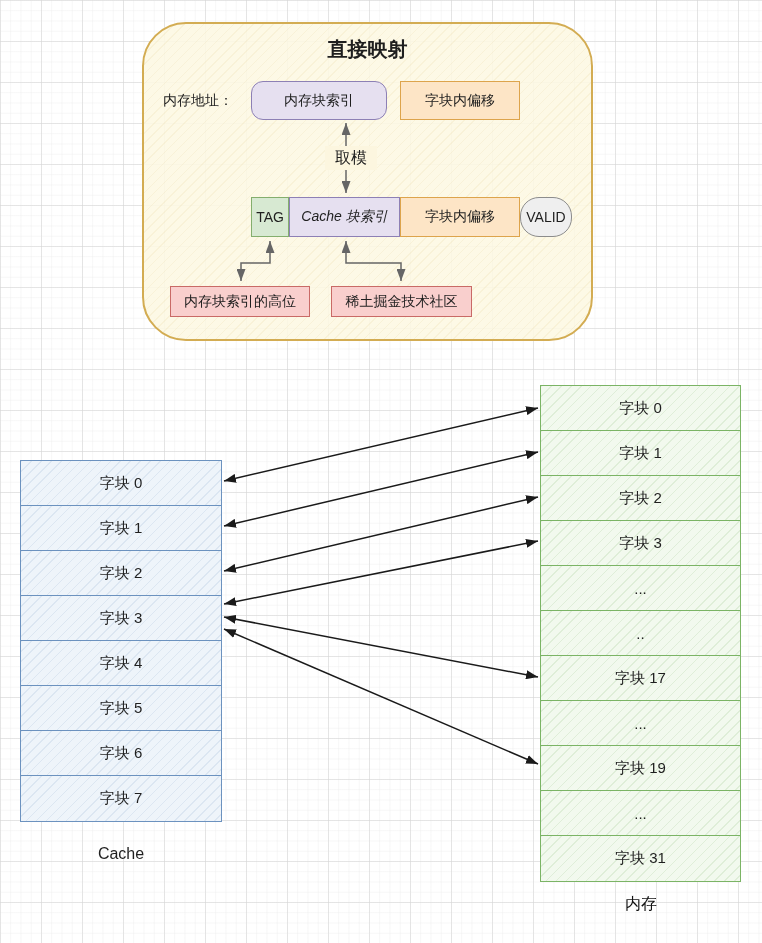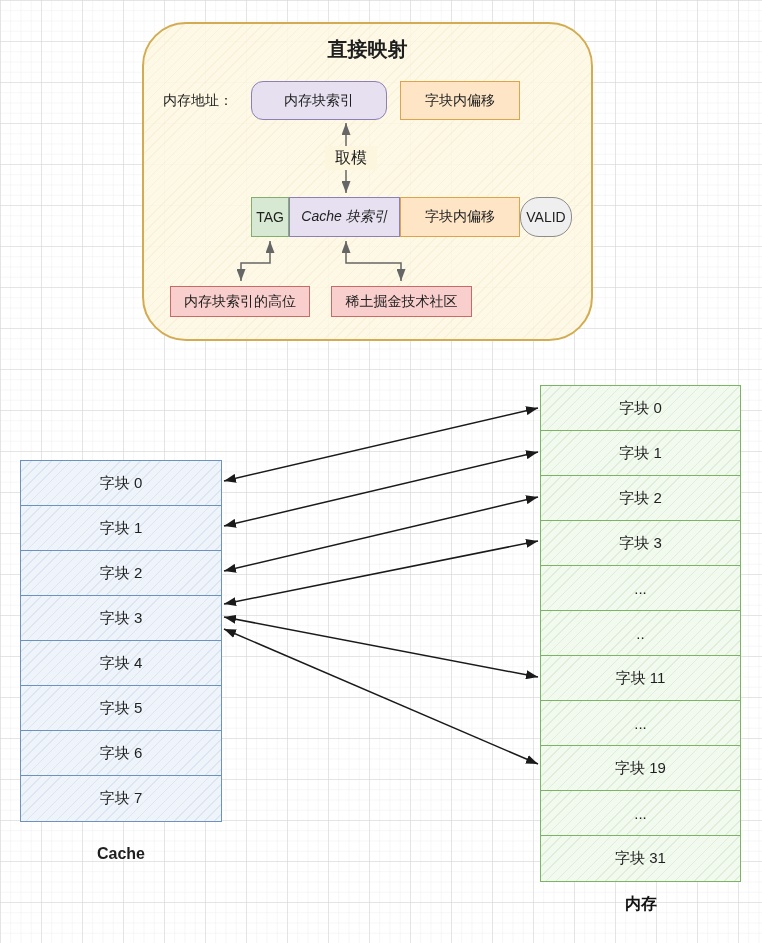--- a/index.html
+++ b/index.html
@@ -52,21 +52,21 @@
       #eef4fa;
   }
   .mem-stack{left:540px;top:385px;width:201px;border:1.5px solid #7bb465;}
   .mem-stack .block{
     border-bottom:1.5px solid #7bb465;
     background:
       repeating-linear-gradient(135deg, rgba(123,180,101,.16) 0 1px, transparent 1px 7px),
       #f2f9ee;
   }
   .stack .block:last-child{border-bottom:none;}
-  .stack-label{font-size:16px;z-index:3;font-weight:bold;}
+  .stack-label{font-size:16px;z-index:3;}
   .cache-label{left:20px;top:845px;width:202px;text-align:center;}
   .mem-label{left:625px;top:894px;width:60px;color:#111;}
   .watermark{left:592px;top:898px;font-size:16px;color:#c4c2bd;z-index:2;}
   svg.overlay{position:absolute;left:0;top:0;z-index:3;pointer-events:none;}
 </style>
 </head>
 <body>
 
 <div class="stage">
 
@@ -99,21 +99,21 @@
   </div>
   <div class="abs stack-label cache-label">Cache</div>
 
   <div class="abs stack mem-stack">
     <div class="block">字块 0</div>
     <div class="block">字块 1</div>
     <div class="block">字块 2</div>
     <div class="block">字块 3</div>
     <div class="block">...</div>
     <div class="block">..</div>
-    <div class="block">字块 11</div>
+    <div class="block">字块 17</div>
     <div class="block">...</div>
     <div class="block">字块 19</div>
     <div class="block">...</div>
     <div class="block">字块 31</div>
   </div>
 
   <div class="abs stack-label mem-label">内存</div>
 
   <svg class="overlay" width="762" height="943" viewBox="0 0 762 943">
     <defs>

